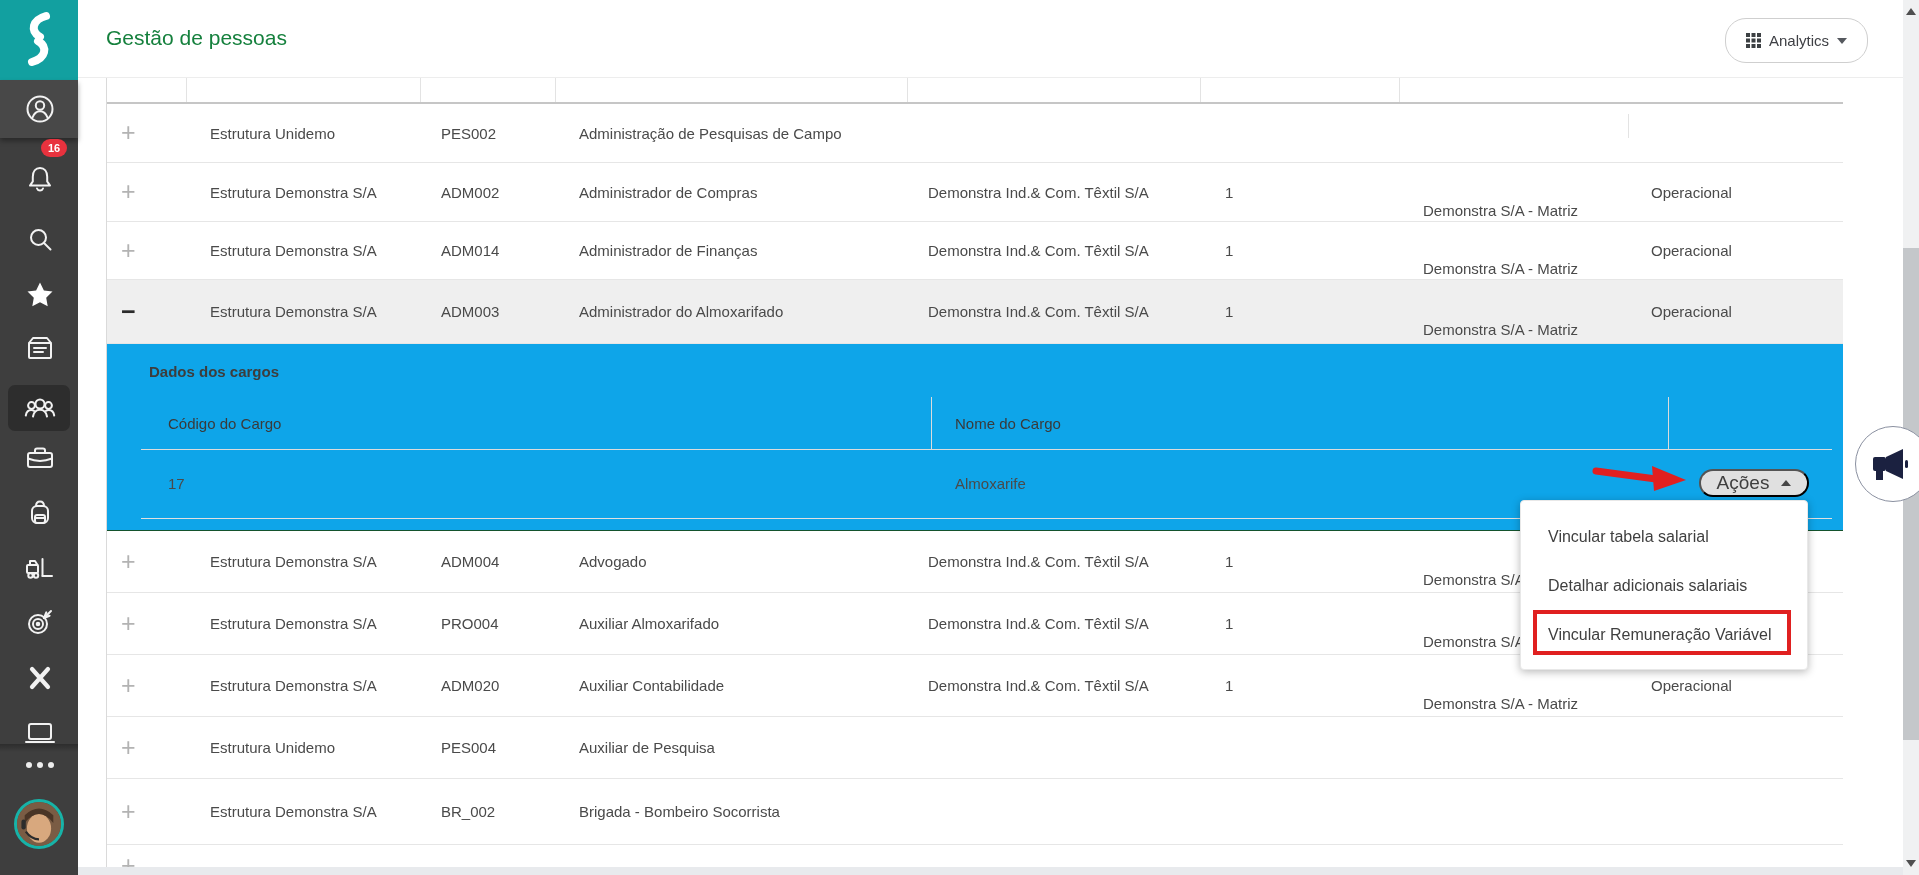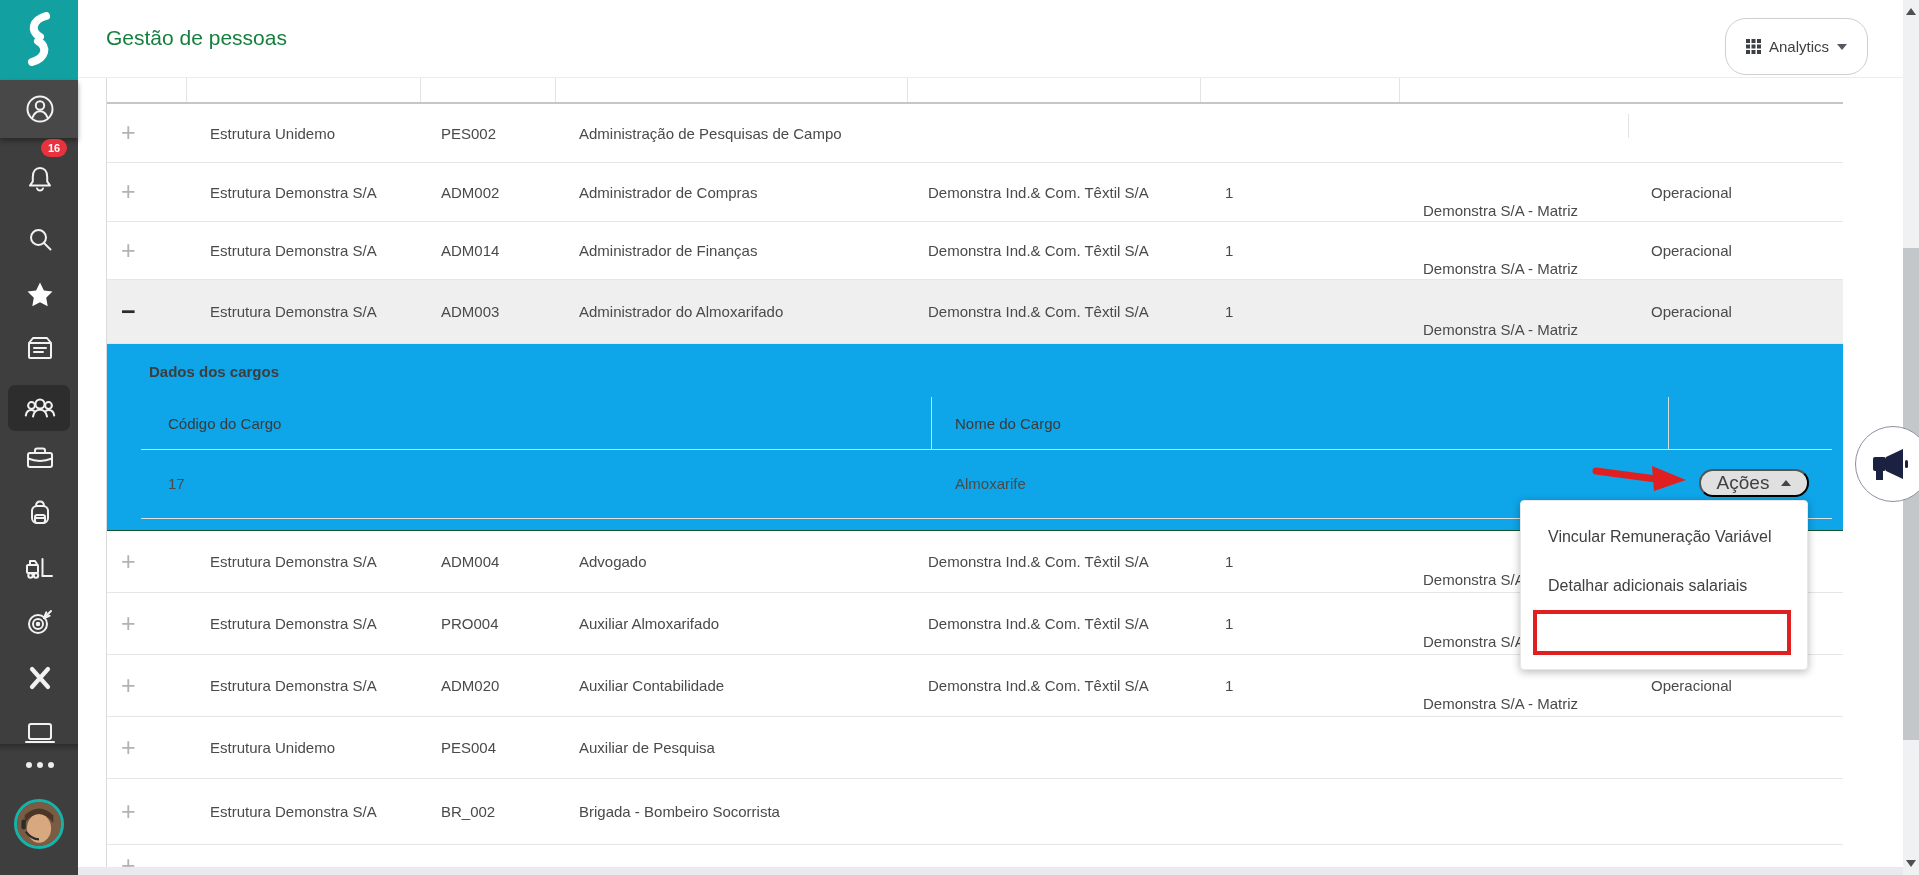--- a/index.html
+++ b/index.html
@@ -17,21 +17,21 @@
            font-size:11px; font-weight:bold; display:flex; align-items:center; justify-content:center; z-index:22; padding:0 4px; }
   .dots { position:absolute; left:22px; top:762px; width:36px; display:flex; gap:5px; justify-content:center; }
   .dots i { width:6px; height:6px; border-radius:50%; background:#ededed; }
   .avatar-ring { position:absolute; left:14px; top:799px; width:50px; height:50px; border-radius:50%; border:3px solid #17b3a8;
                  overflow:hidden; background:#6b4f3a; }
   .side-sep { position:absolute; left:0; top:744px; width:78px; height:8px; background:linear-gradient(rgba(0,0,0,.28), rgba(0,0,0,0)); }
 
   
   .app-header { position:absolute; left:78px; top:0; width:1825px; height:78px; background:#fff; border-bottom:1px solid #ededed; z-index:5; }
   .page-title { position:absolute; left:28px; top:26px; font-size:21px; color:#15803d; }
-  .analytics-btn { position:absolute; right:35px; top:18px; height:57px; border:1px solid #cfcfcf; border-radius:21px;
+  .analytics-btn { position:absolute; right:35px; top:18px; height:45px; border:1px solid #cfcfcf; border-radius:21px;
                    display:flex; align-items:center; gap:8px; padding:0 20px; background:#fff; cursor:pointer; }
   .analytics-btn span { font-size:15px; color:#3f4045; }
   .caret-down { width:0; height:0; border-left:5px solid transparent; border-right:5px solid transparent; border-top:6px solid #55585e; }
   .caret-up { width:0; height:0; border-left:5px solid transparent; border-right:5px solid transparent; border-bottom:6px solid #454545; }
 
   
   .content { position:absolute; left:78px; top:78px; width:1825px; height:797px; background:#fff; }
   .grid { position:absolute; left:28px; top:0; width:1737px; border-left:1px solid #dadada; }
   .thead { display:flex; height:26px; border-bottom:2px solid #c6c6c6; }
   .thead .cell { border-right:1px solid #e3e3e3; height:100%; }
@@ -377,22 +377,23 @@
 
       <div class="partial-row">
         <span class="plus">+</span>
       </div>
     </div>
 
     <div class="h-strip"></div>
   </main>
 
   <div class="dropdown">
+    <div class="dd-item">Vincular tabela salarial</div>
+    <div class="dd-item">Detalhar adicionais salariais</div>
     <div class="dd-item">Vincular Remuneração Variável</div>
-    <div class="dd-item">Detalhar adicionais salariais</div>
   </div>
 
   <div class="red-rect"></div>
   <svg class="arrow-annot" width="110" height="40">
     <line x1="8" y1="13" x2="68" y2="21" stroke="#e02020" stroke-width="7" stroke-linecap="round"></line>
     <polygon points="64,8 98,22 66,33" fill="#e02020"></polygon>
   </svg>
 
   <div class="fab">
     <svg width="40" height="36" viewBox="0 0 40 36">

